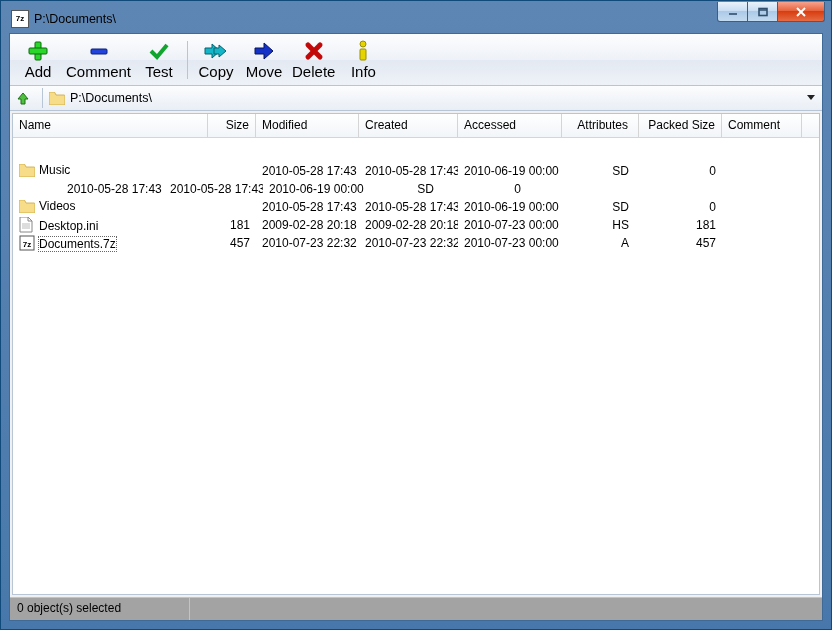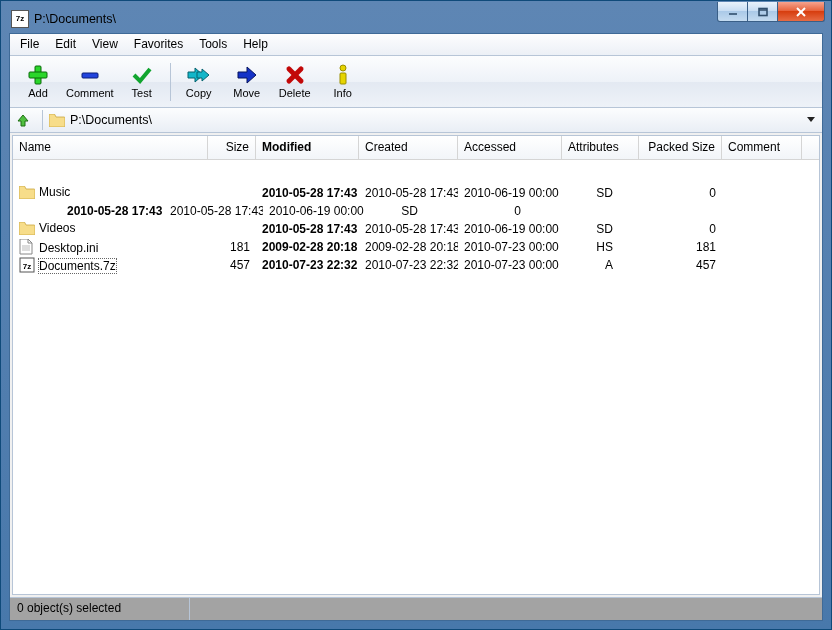--- a/index.html
+++ b/index.html
@@ -19,44 +19,44 @@
   .winbtn.close .g{stroke:#fff;stroke-width:2;}
   
   .client{flex:1;background:#f0f0f0;border:1px solid #3f6a97;display:flex;flex-direction:column;box-sizing:border-box;}
   
   .menubar{height:21px;background:linear-gradient(to bottom,#fdfdfe,#ecf0f6);border-bottom:1px solid #b7c5d7;display:flex;align-items:stretch;padding:0 2px;}
   .menuitem{padding:3px 8px 0 8px;cursor:default;}
   
   .toolbar{height:47px;background:linear-gradient(to bottom,#fcfdfe 0%,#eef2f8 50%,#e3e9f2 51%,#eef2f8 100%);border-bottom:1px solid #b7c5d7;display:flex;align-items:center;padding:2px 4px;}
   .tbtn{display:flex;flex-direction:column;align-items:center;justify-content:center;min-width:40px;height:43px;padding:0 4px;cursor:default;}
   .tbtn .ic{width:24px;height:22px;display:flex;align-items:center;justify-content:center;}
-  .tbtn .lbl{font-size:11px;margin-top:1px;}
+  .tbtn .lbl{font-size:15px;margin-top:1px;}
   .tsep{width:1px;height:38px;background:#b7c5d7;margin:0 4px;}
   
   .addr{height:24px;background:linear-gradient(to bottom,#fcfdfe 0%,#e9eef5 100%);border-bottom:1px solid #b7c5d7;display:flex;align-items:center;padding:0 4px;}
   .addr .up{width:18px;height:18px;display:flex;align-items:center;justify-content:center;margin-right:6px;}
   .addr .asep{width:1px;height:20px;background:#b7c5d7;margin:0 4px;}
   .addr .fold{width:16px;height:16px;margin:0 5px 0 2px;display:flex;align-items:center;justify-content:center;}
   .addr .path{flex:1;font-size:12.5px;}
   .addr .dd{width:14px;display:flex;align-items:center;justify-content:center;}
   
   .listwrap{flex:1;background:#fff;margin:2px;border:1px solid #b7c5d7;display:flex;flex-direction:column;overflow:hidden;}
   .lv-header{height:23px;background:linear-gradient(to bottom,#fff,#f2f5f9);border-bottom:1px solid #d5d5d5;display:flex;}
   .lv-col{border-right:1px solid #d5d5d5;padding:4px 6px 0 6px;box-sizing:border-box;font-size:12px;white-space:nowrap;overflow:hidden;}
   .lv-body{flex:1;overflow:auto;}
   .lv-row{display:flex;height:18px;align-items:center;}
   .lv-cell{padding:1px 6px;box-sizing:border-box;font-size:12px;white-space:nowrap;overflow:hidden;margin-top:48px;}
   .lv-cell .ic{display:inline-flex;width:16px;height:16px;margin-right:4px;vertical-align:-3px;}
   .lv-row.sel .name-text{outline:1px dotted #666;}
   .c-name{width:195px;}
   .c-size{width:48px;text-align:right;}
-  .c-mod{width:103px;font-weight:bold;}
+  .c-mod{width:103px;}
   .c-created{width:99px;}
   .c-acc{width:104px;}
-  .c-attr{width:77px;text-align:right;padding-right:26px;}
+  .c-attr{width:77px;text-align:right;padding-right:10px;}
   .c-packed{width:83px;text-align:right;}
   .c-comment{width:80px;}
   
   .status{height:22px;background:#a3a3a3;border-top:1px solid #b7c5d7;display:flex;align-items:center;}
   .status .cell{padding:3px 7px;border-right:1px solid #b7c5d7;height:100%;box-sizing:border-box;min-width:180px;}
   .folder-svg{width:16px;height:13px;}
 </style>
 </head>
 <body>
 
@@ -84,28 +84,20 @@
 
   <div class="win-frame">
 
     <div class="titlebar">
       <span class="icon">7z</span>
       <span class="title">P:\Documents\</span>
     </div>
 
     <div class="client">
 
-      <div class="menubar">
-        <div class="menuitem">File</div>
-        <div class="menuitem">Edit</div>
-        <div class="menuitem">View</div>
-        <div class="menuitem">Favorites</div>
-        <div class="menuitem">Tools</div>
-        <div class="menuitem">Help</div>
-      </div>
 
       <div class="toolbar">
         <div class="tbtn">
           <span class="ic">
             <svg width="22" height="22">
                 <g stroke="#0a6b0a" stroke-width="1" fill="#2bd62b">
                   <rect x="8" y="2" width="6" height="18" rx="1"></rect>
                   <rect x="2" y="8" width="18" height="6" rx="1"></rect>
                 </g>
               </svg>

